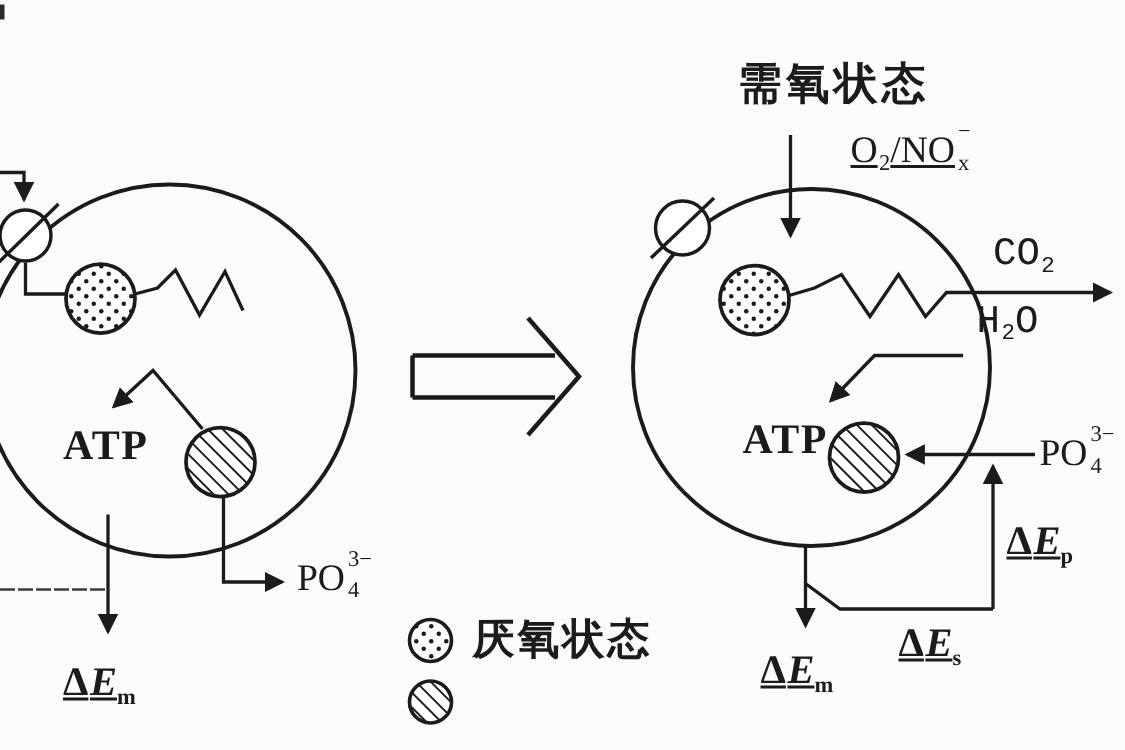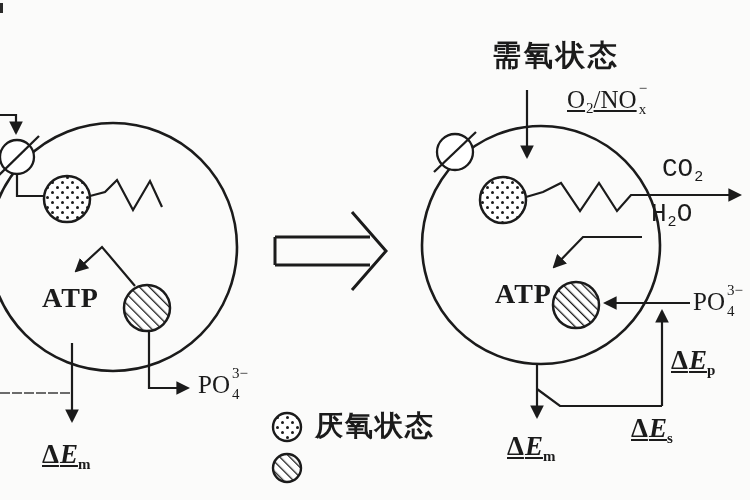--- a/index.html
+++ b/index.html
@@ -125,20 +125,20 @@
   <div class="lbl atp" style="left:495px;top:279px;">ATP</div>
 
   <div class="lbl chem" style="left:198px;top:369px;"><span>PO</span><span class="stack"><span class="st">3−</span><span class="sb">4</span></span></div>
 
   <div class="lbl chem" style="left:693px;top:286px;"><span>PO</span><span class="stack"><span class="st">3−</span><span class="sb">4</span></span></div>
 
   <div class="lbl energy" style="left:42px;top:440px;"><span>Δ</span><i>E</i><sub>m</sub></div>
 
   <div class="lbl energy" style="left:507px;top:432px;"><span>Δ</span><i>E</i><sub>m</sub></div>
 
-  <div class="lbl energy" style="left:599px;top:414px;margin-left:32px;"><span>Δ</span><i>E</i><sub>s</sub></div>
+  <div class="lbl energy" style="left:599px;top:414px;"><span>Δ</span><i>E</i><sub>s</sub></div>
 
   <div class="lbl energy" style="left:671px;top:346px;"><span>Δ</span><i>E</i><sub>p</sub></div>
 
   <div class="lbl cjk legendtxt" style="left:315px;top:411px;">厌氧状态</div>
 
 
 </div>
 
 </body></html>

